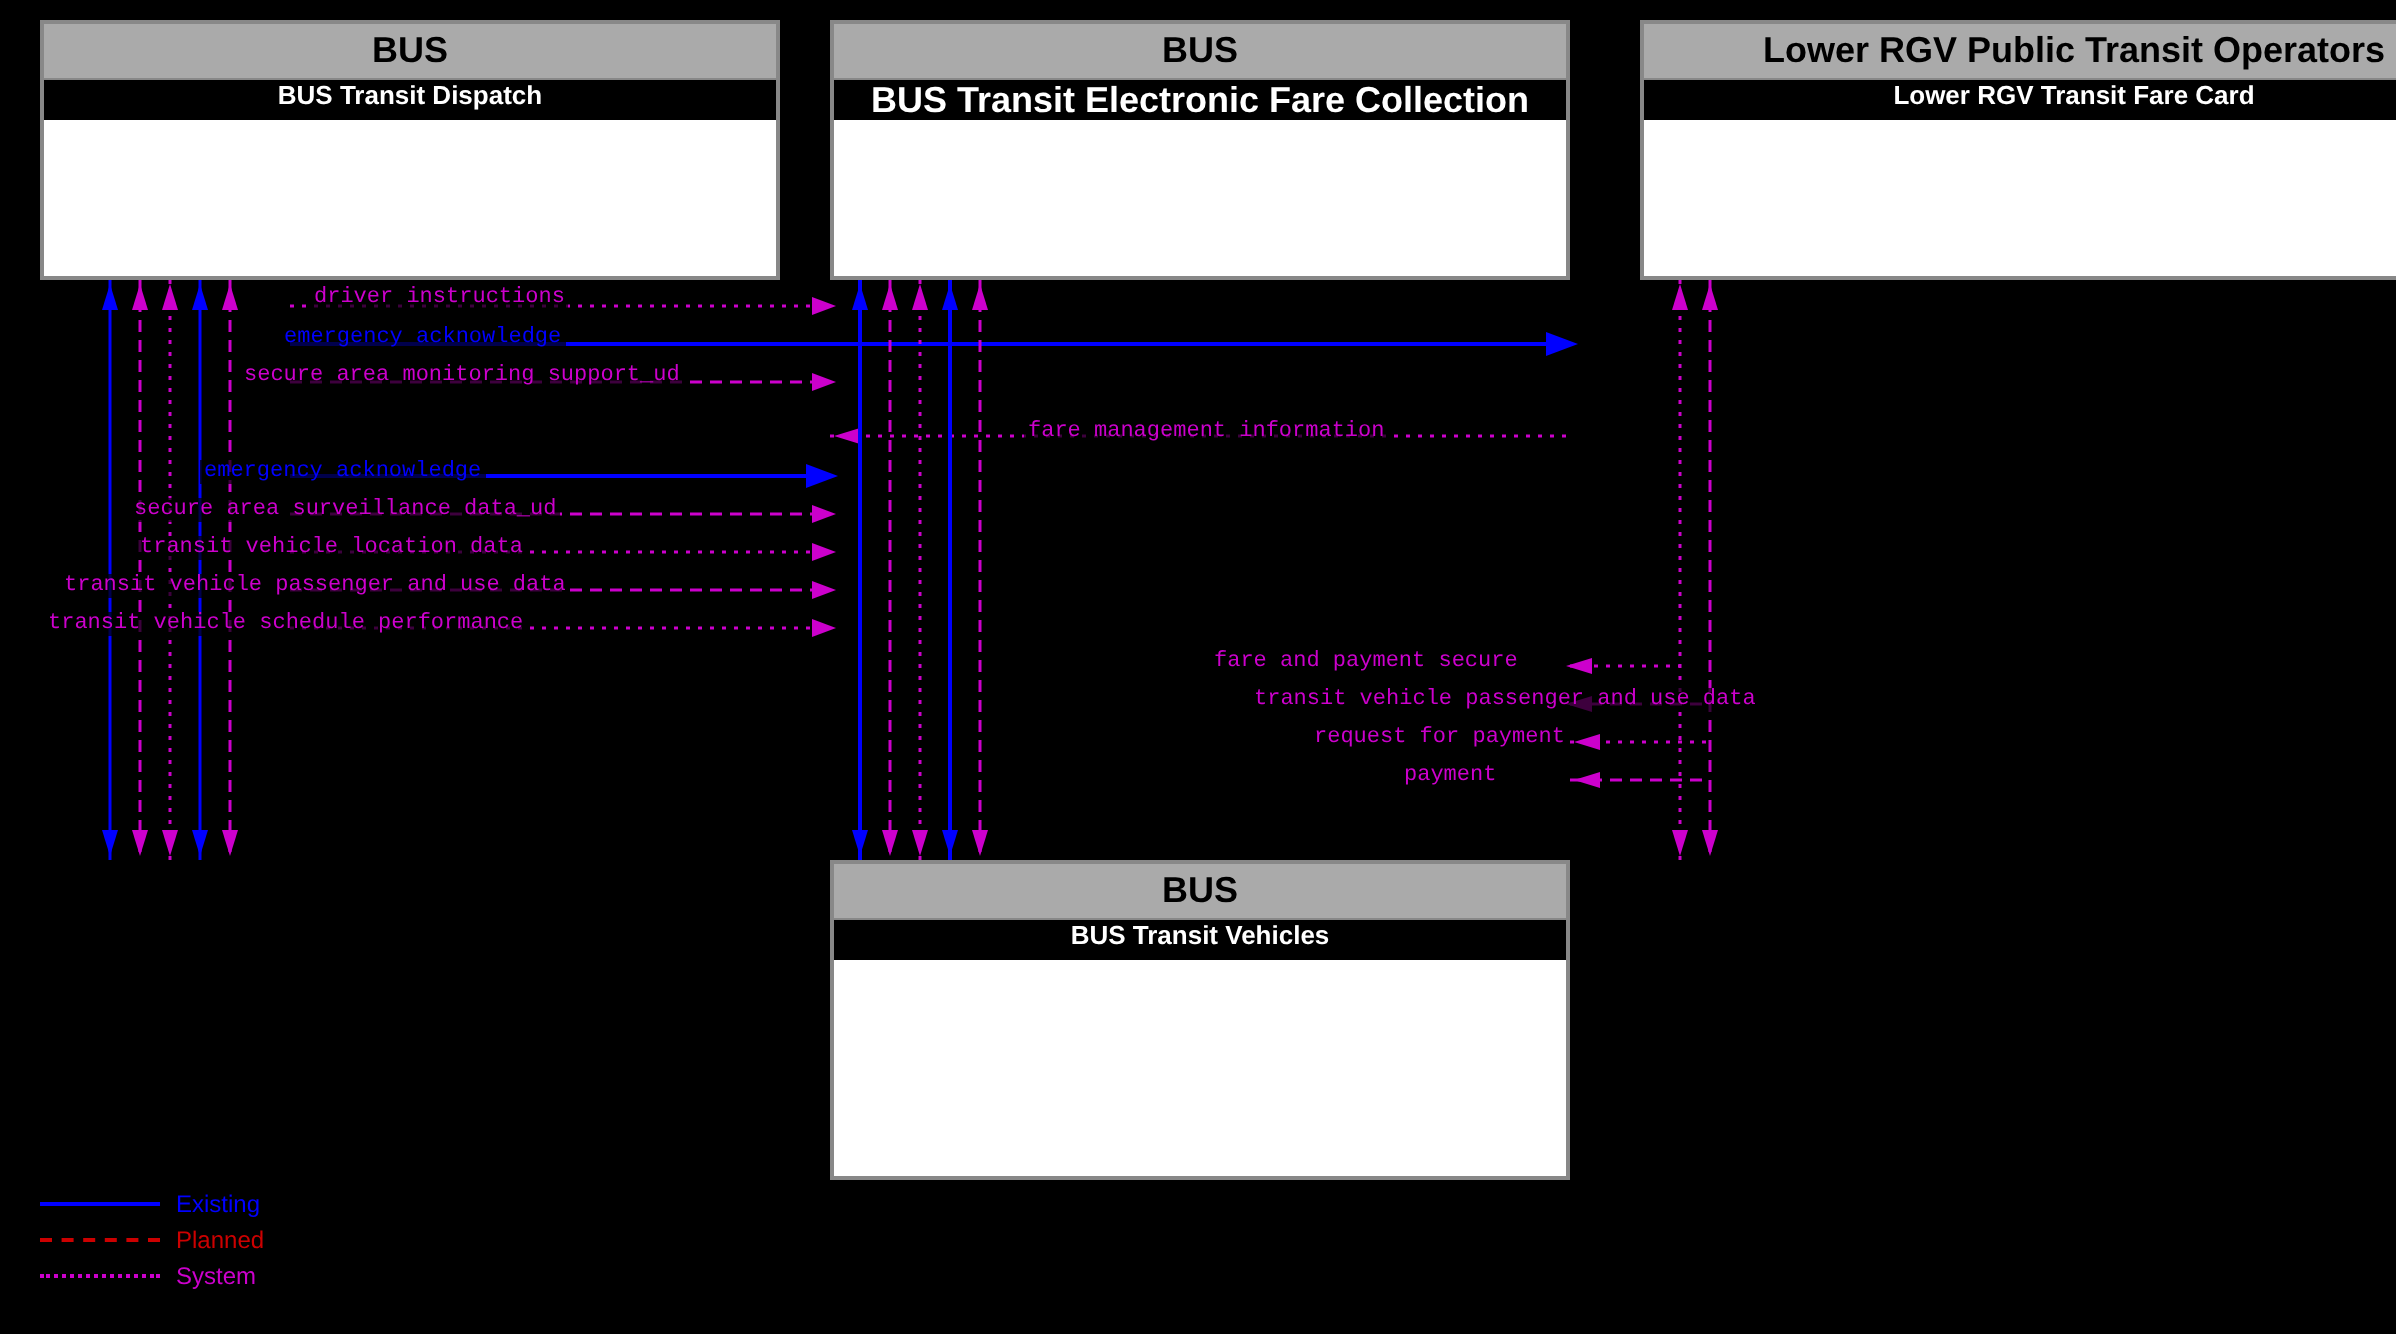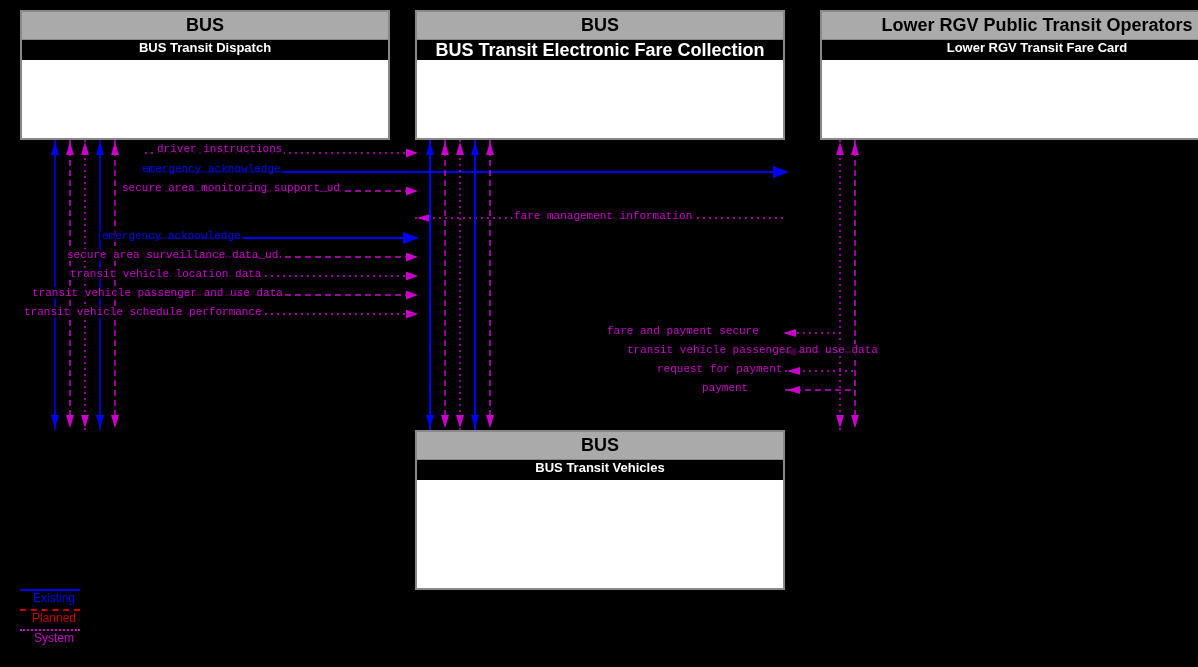--- a/index.html
+++ b/index.html
@@ -68,21 +68,20 @@
     
     .legend {
       position: absolute;
       bottom: 18px;
       left: 20px;
     }
     .legend-item {
       display: flex;
       align-items: center;
       margin-bottom: 4px;
-      flex-direction: column;
     }
     .legend-line {
       width: 60px;
       height: 2px;
       margin-right: 8px;
     }
     .legend-label {
       font-size: 12px;
     }
 

